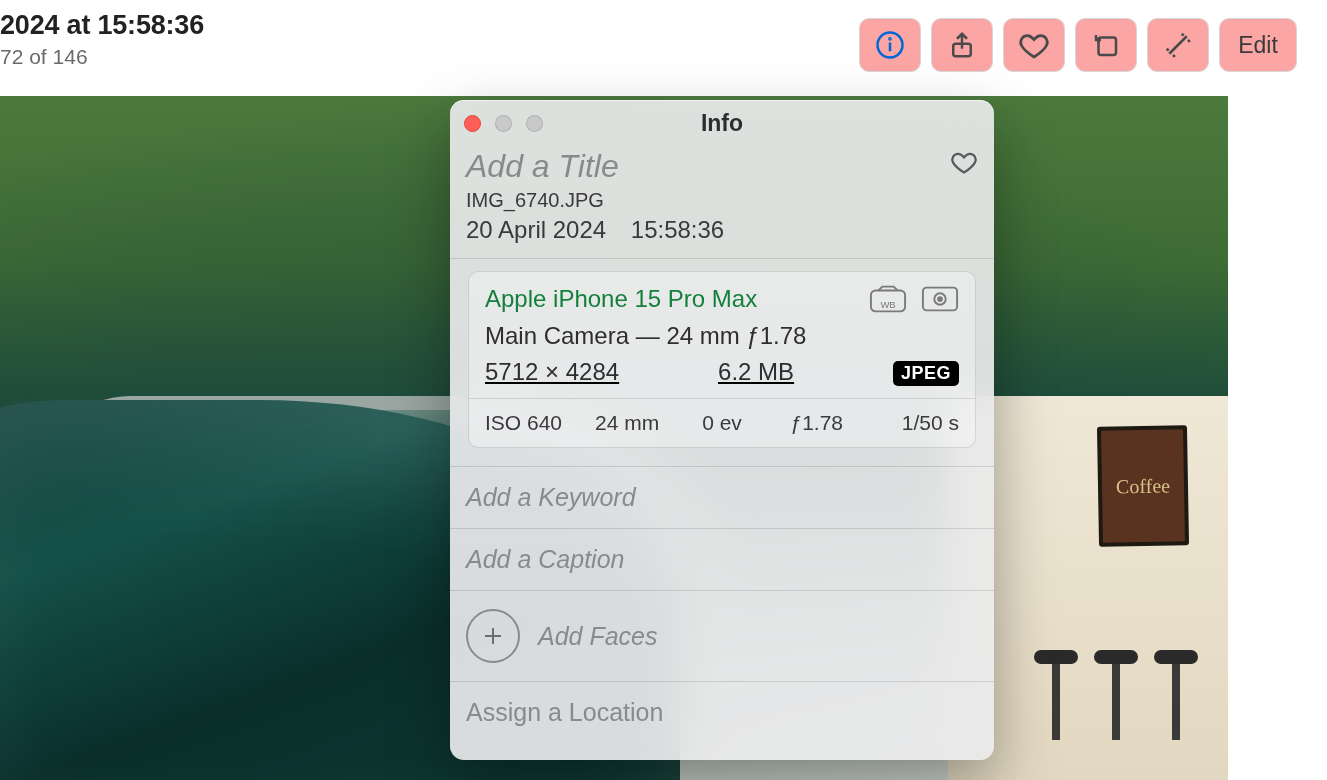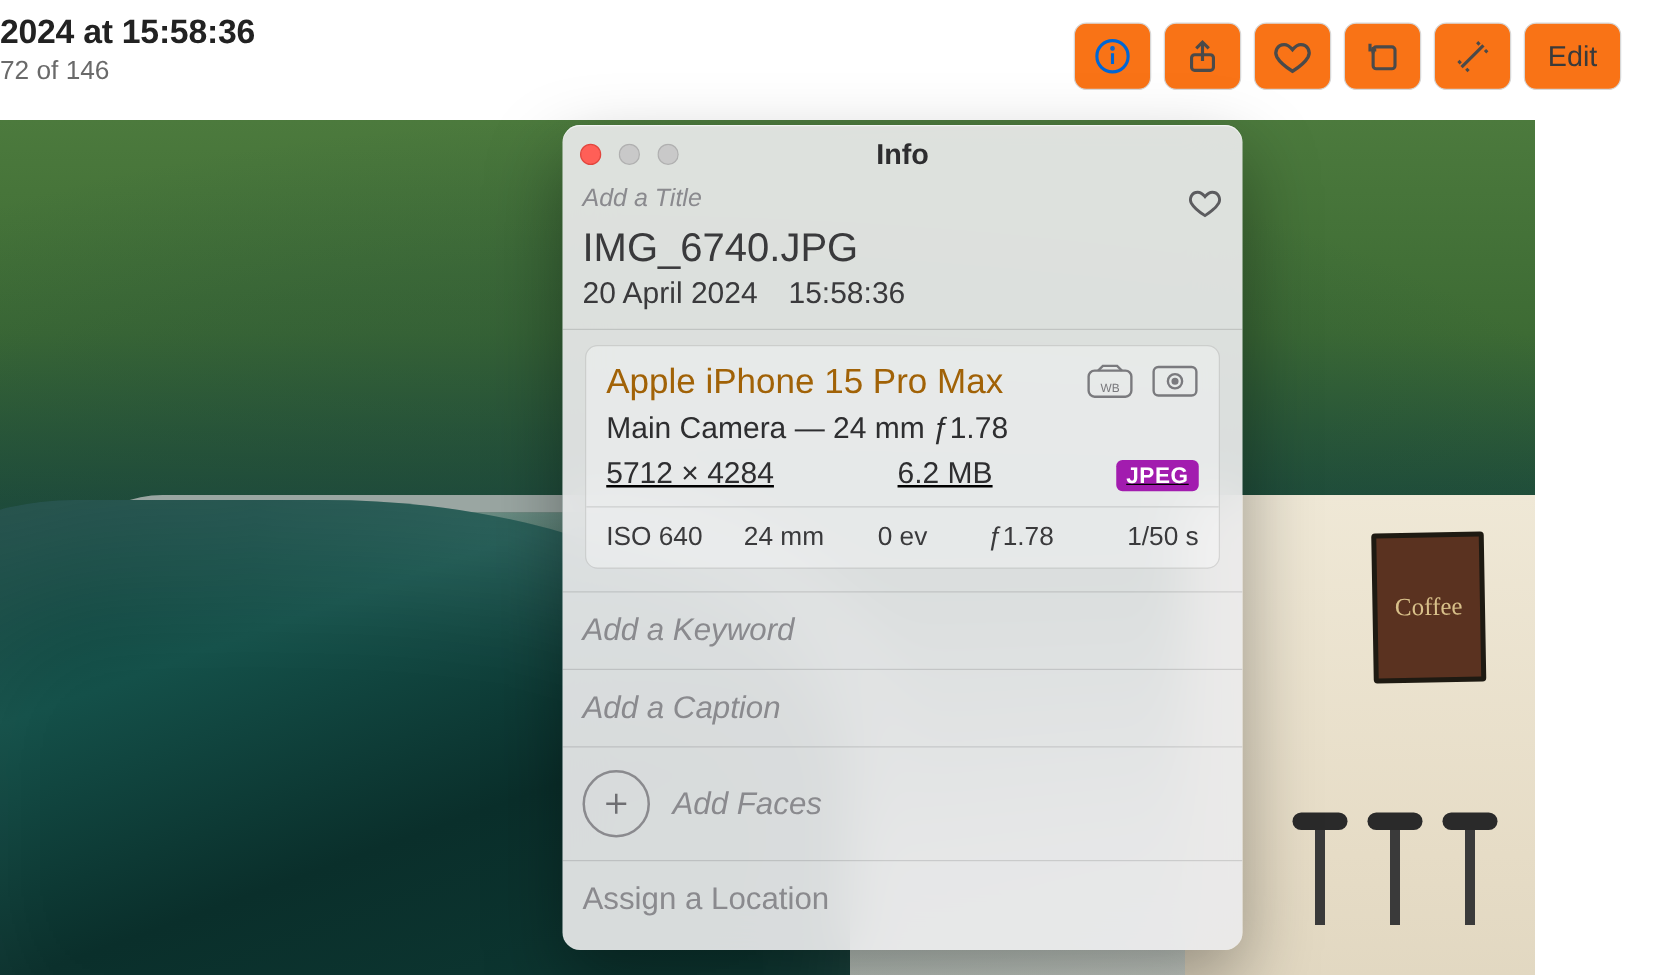--- a/index.html
+++ b/index.html
@@ -11,21 +11,21 @@
     position: absolute; top: 0; left: 0; right: 12px; height: 96px;
     background: #fff; padding: 10px 18px 0 0;
     display: flex; justify-content: space-between; align-items: flex-start;
   }
   .header-left { padding-left: 0; }
   .header-title { font-size: 27px; font-weight: 600; color: #222; letter-spacing: -0.2px; }
   .header-sub { font-size: 21px; color: #6a6a6a; margin-top: 4px; }
   .toolbar { display: flex; gap: 10px; padding-top: 8px; }
   .tool-btn {
     width: 62px; height: 54px; border: 1px solid #d7d7d7; border-radius: 10px;
-    background: #f97316; display: flex; align-items: center; justify-content: center;
+    background: #fca5a5; display: flex; align-items: center; justify-content: center;
     color: #4a4a4a;
   }
   .tool-btn.info { color: #0066d6; }
   .tool-btn.edit { width: 78px; font-size: 23px; color: #3a3a3a; }
 
   
   .photo {
     position: absolute; top: 96px; left: 0; width: 1228px; bottom: 0;
     background:
       linear-gradient(180deg, rgba(255,255,255,0) 55%, rgba(250,248,240,0.35) 90%),
@@ -81,41 +81,41 @@
   .dot { width:17px; height:17px; border-radius:50%; border:1px solid rgba(0,0,0,0.12); }
   .dot.close { background:#ff5f57; border-color:#e2463e; }
   .dot.min   { background:#c9c9c9; }
   .dot.max   { background:#c9c9c9; }
   .panel-title { position:absolute; left:0; right:0; text-align:center; font-size:23px; font-weight:700; color:#2d2d2f; }
 
   .section { border-bottom: 1px solid rgba(0,0,0,0.12); padding: 8px 16px 14px; }
   .section:last-child { border-bottom:none; }
 
   .title-row { display:flex; justify-content:space-between; align-items:flex-start; }
-  .add-title { font-size:20px; color:#8a8a8e; font-style:italic; }
+  .add-title { font-size:32px; color:#8a8a8e; font-style:italic; }
   .fav-heart { color:#5c5c5f; }
-  .filename { font-size:32px; color:#3a3a3c; margin-top:4px; }
+  .filename { font-size:20px; color:#3a3a3c; margin-top:4px; }
   .datetime { font-size:24px; color:#3a3a3c; margin-top:4px; }
   .datetime span.time { display:inline-block; margin-left:18px; }
 
   .camera-card {
     margin: 4px 2px 0; border:1px solid rgba(0,0,0,0.12); border-radius:10px;
     background: rgba(255,255,255,0.35);
     overflow:hidden;
   }
   .cam-top { padding:12px 16px 12px; }
   .cam-line1 { display:flex; justify-content:space-between; align-items:center; }
-  .cam-model { font-size:28px; color:#a16207; }
+  .cam-model { font-size:24px; color:#15803d; }
   .cam-icons { display:flex; gap:14px; color:#7a7a7e; }
   .cam-lens { font-size:24px; color:#2e2e30; margin-top:8px; }
   .cam-dim-row { display:flex; justify-content:space-between; align-items:flex-end; margin-top:8px;text-decoration:underline; }
   .cam-dim { font-size:24px; color:#2e2e30; }
   .cam-size { font-size:24px; color:#2e2e30; }
   .jpeg-badge {
-    background:#a21caf; color:#fff; font-size:18px; font-weight:600;
+    background:#000000; color:#fff; font-size:18px; font-weight:600;
     padding:2px 8px; border-radius:5px; letter-spacing:0.5px;
   }
   .cam-grid {
     display:grid; grid-template-columns: repeat(5, 1fr);
     border-top:1px solid rgba(0,0,0,0.12);
     padding:12px 16px; font-size:21px; color:#3a3a3c;
   }
   .cam-grid div { text-align:center; }
   .cam-grid div:first-child { text-align:left; }
   .cam-grid div:last-child { text-align:right; }

